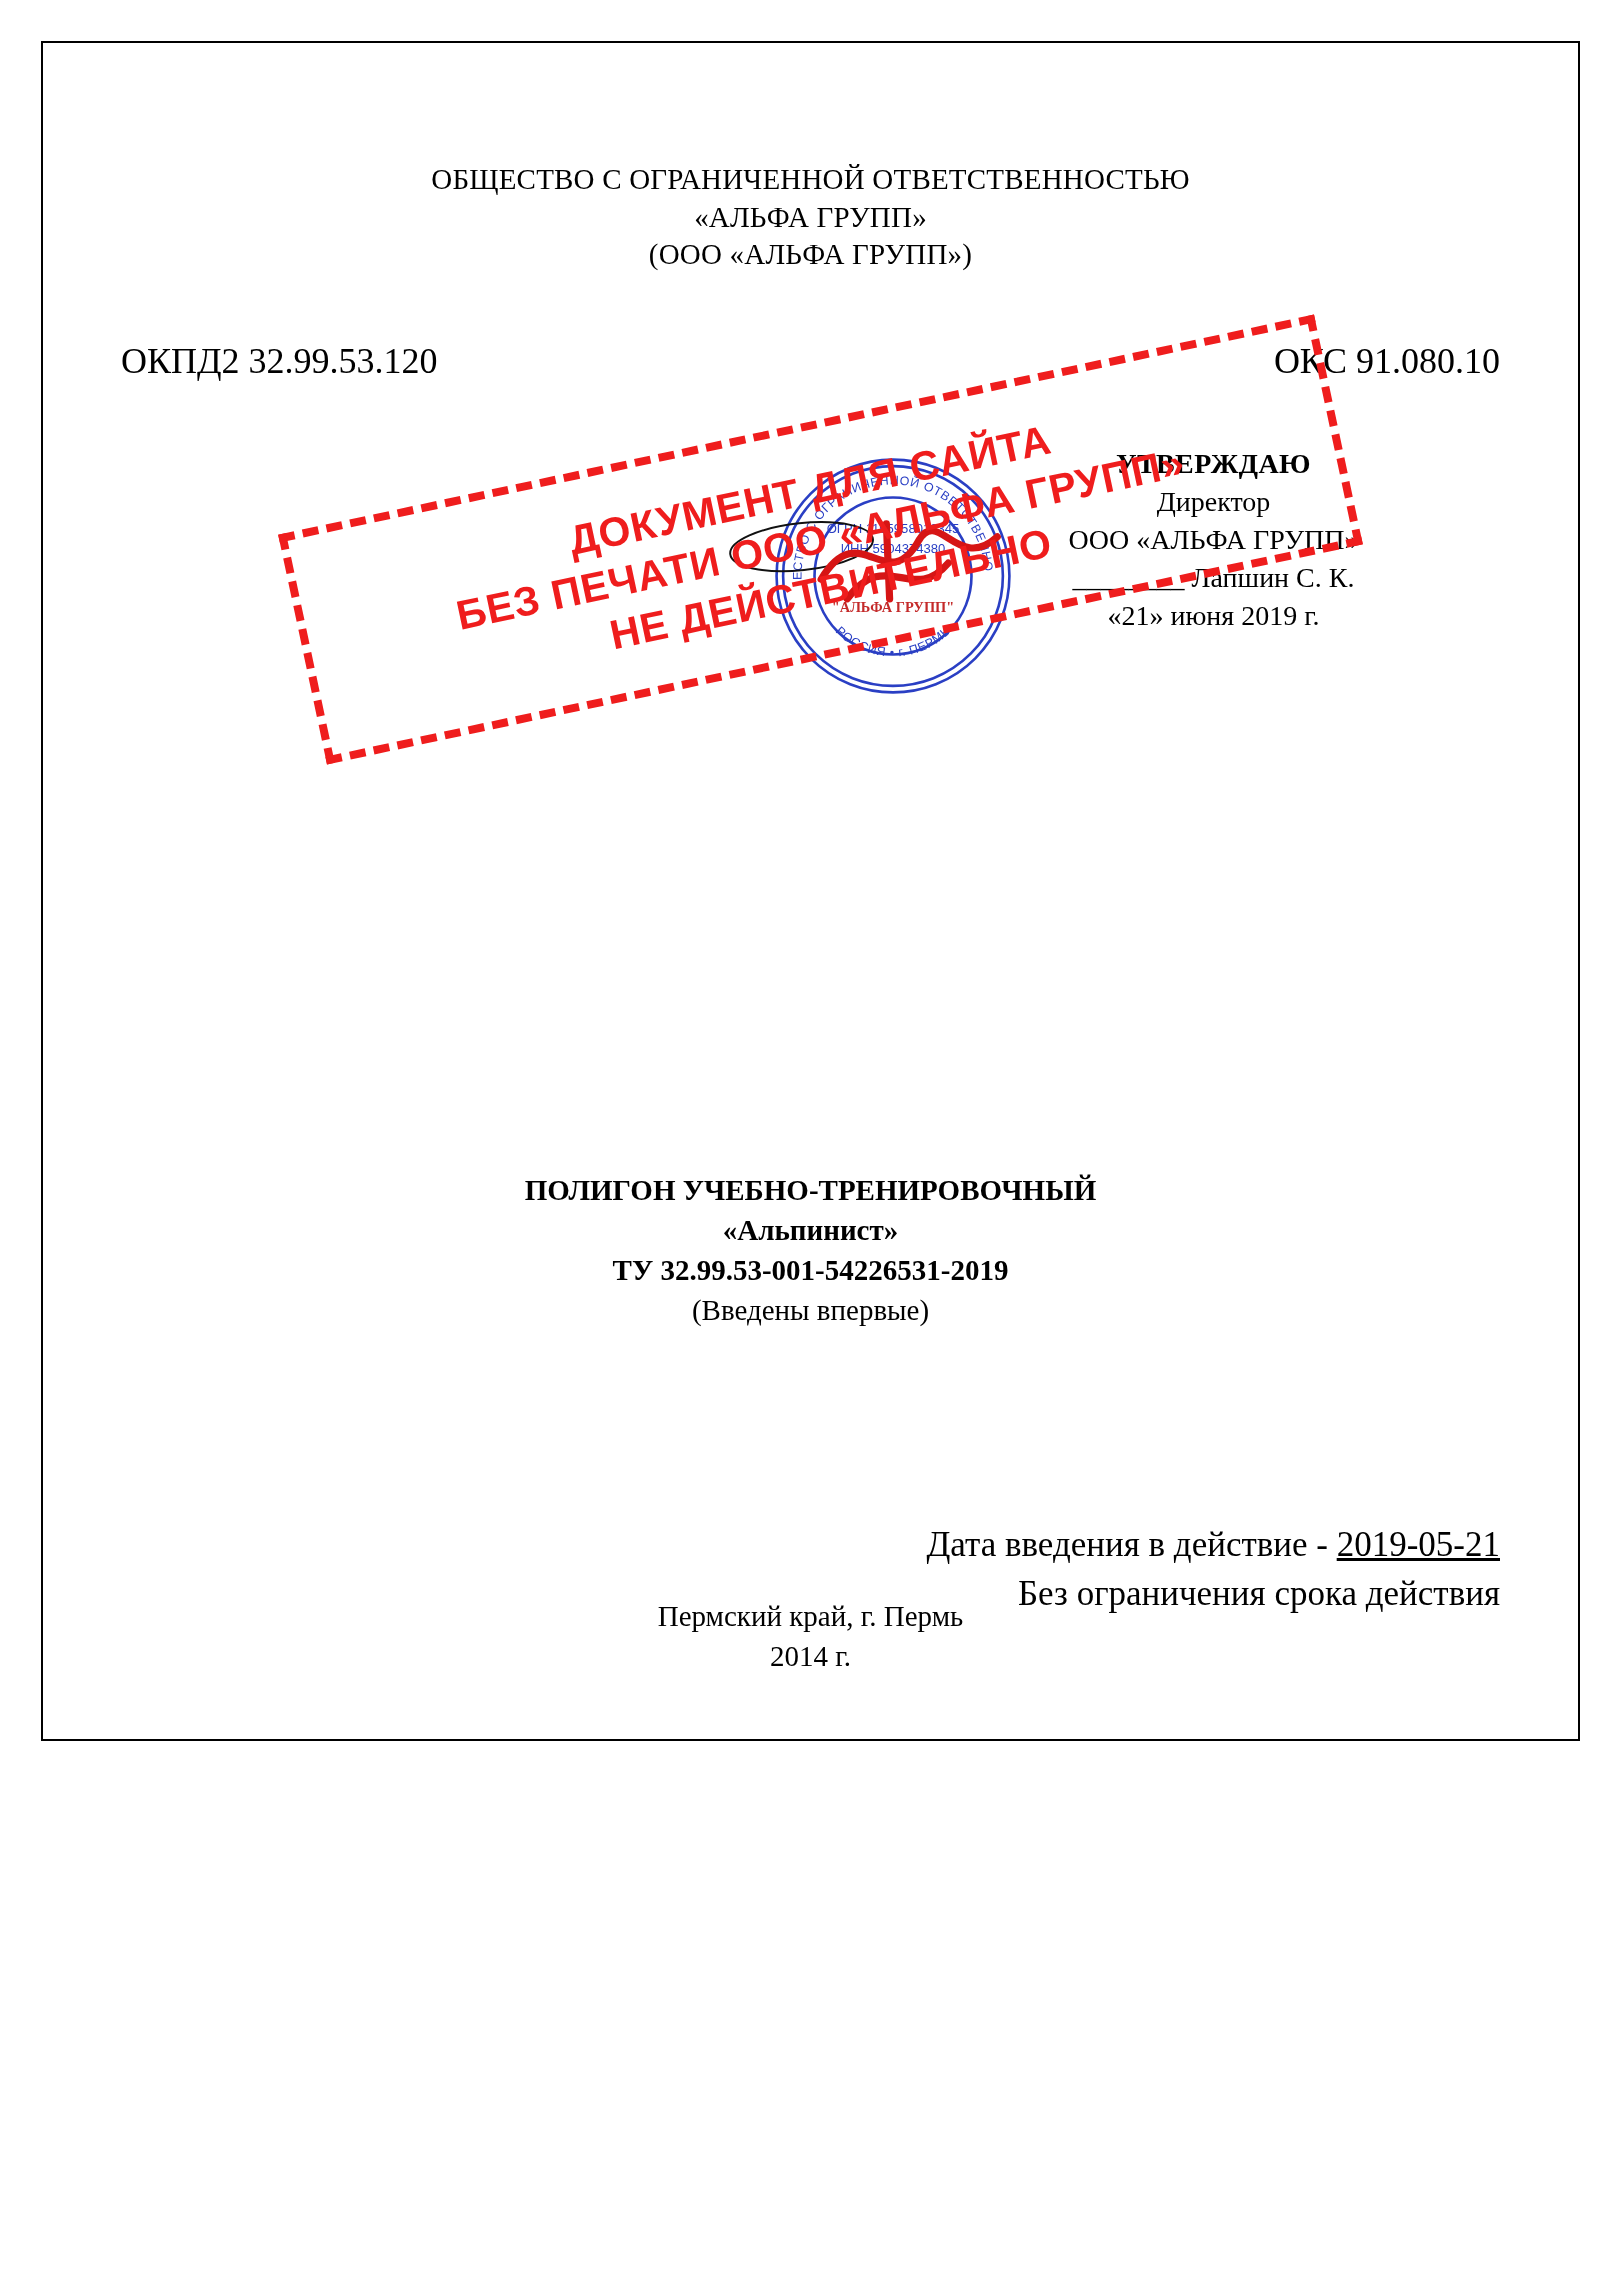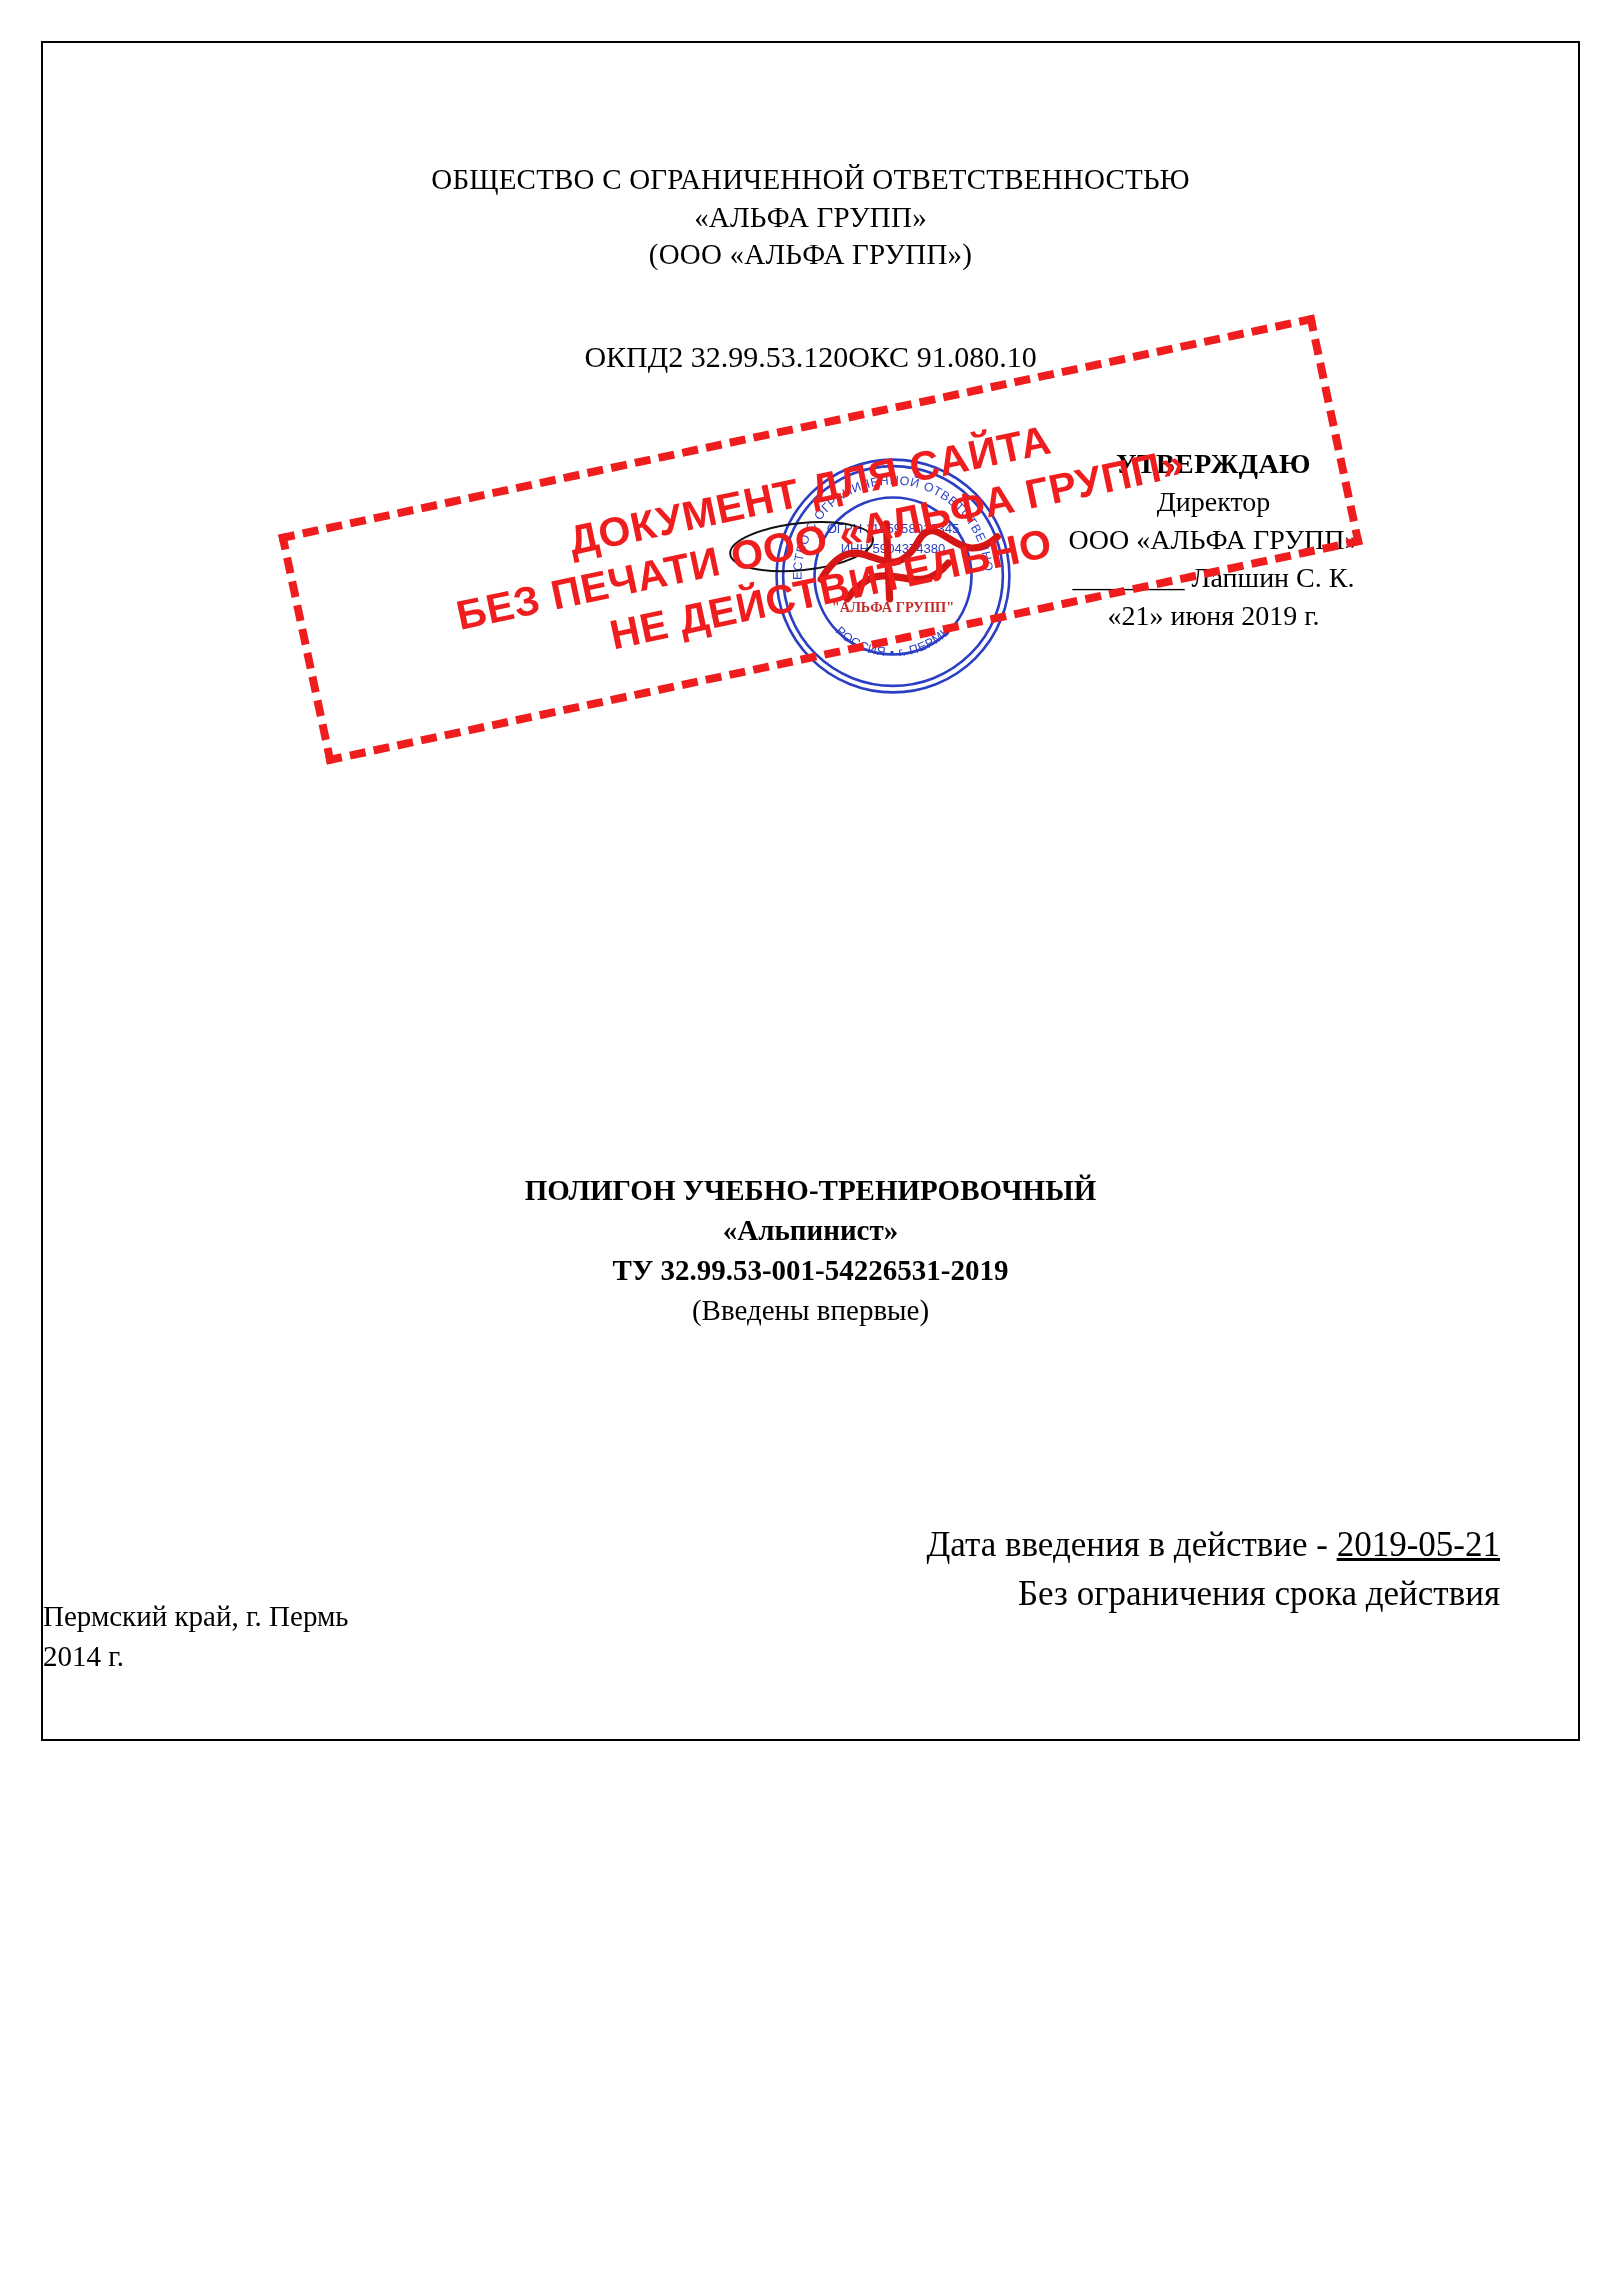--- a/index.html
+++ b/index.html
@@ -48,22 +48,22 @@
     letter-spacing: 0.2px;
   }
 
   
   .codes-row {
     position: absolute;
     left: 78px;
     right: 78px;
     top: 297px;
     display: flex;
-    justify-content: center;
-    font-size: 30px;
+    justify-content: space-between;
+    font-size: 36px;
   }
 
   
   .approve-block {
     position: absolute;
     left: 837px;
     top: 402px;
     width: 667px;
     text-align: center;
     font-size: 28px;
@@ -104,20 +104,21 @@
   .date-block .u {
     text-decoration: underline;
   }
 
   
   .footer-block {
     position: absolute;
     left: 0;
     right: 0;
     bottom: 62px;
+    text-align: center;
     font-size: 29px;
     line-height: 1.40;
   }
 
   
   .stamp-round {
     position: absolute;
     left: 729px;
     top: 412px;
     width: 242px;

